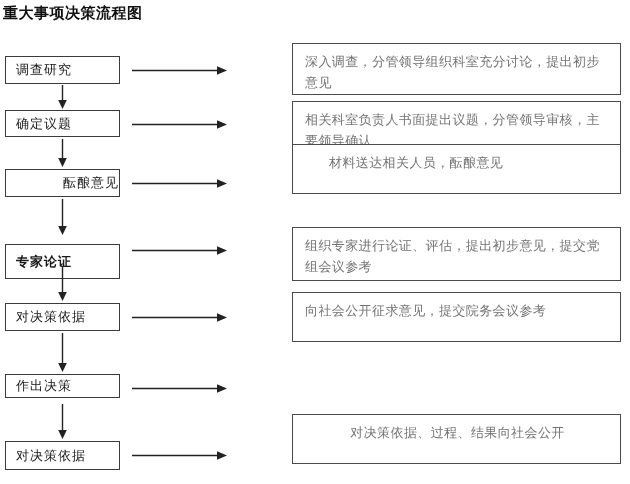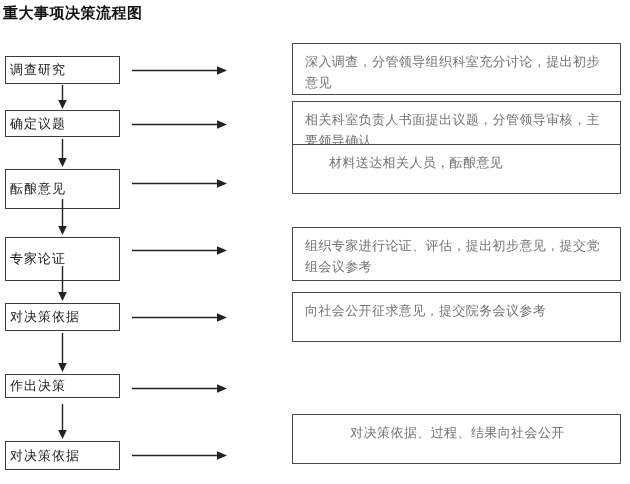--- a/index.html
+++ b/index.html
@@ -37,21 +37,21 @@
     position: absolute;
     left: 5px;
     width: 115px;
     box-sizing: border-box;
     border: 1px solid #3b3b3b;
     background: #ffffff;
     font-size: 13px;
     line-height: 14px;
     letter-spacing: 1px;
     color: #1a1a1a;
-    padding-left: 4px;
+    padding-left: 10px;
     display: flex;
     align-items: center;
   }
   .detail-box {
     position: absolute;
     left: 292px;
     width: 329px;
     box-sizing: border-box;
     border: 1px solid #4a4a4a;
     background: #ffffff;
@@ -78,24 +78,24 @@
 <body>
 
 <div id="flow-root">
   <div class="page-title">重大事项决策流程图</div>
 <div class="stage-box" style="top: 56px; height: 28px;">
       <span>调查研究</span>
     </div>
     <div class="stage-box" style="top: 110px; height: 27px;">
       <span>确定议题</span>
     </div>
-    <div class="stage-box" style="top: 169px; height: 40px;">
+    <div class="stage-box" style="top: 169px; height: 28px; justify-content: flex-end;">
       <span>酝酿意见</span>
     </div>
-    <div class="stage-box" style="top: 237px; height: 44px;">
+    <div class="stage-box" style="top: 244px; height: 35px; font-weight: bold;">
       <span>专家论证</span>
     </div>
     <div class="stage-box" style="top: 303px; height: 28px;">
       <span>对决策依据</span>
     </div>
     <div class="stage-box" style="top: 374px; height: 24px;">
       <span>作出决策</span>
     </div>
     <div class="stage-box" style="top: 441px; height: 29px;">
       <span>对决策依据</span>

